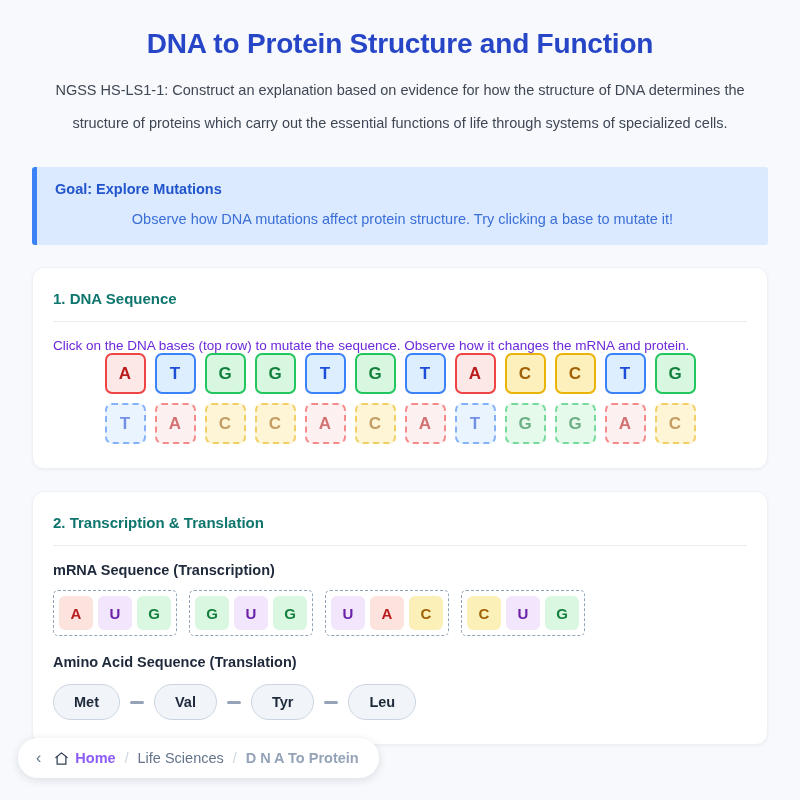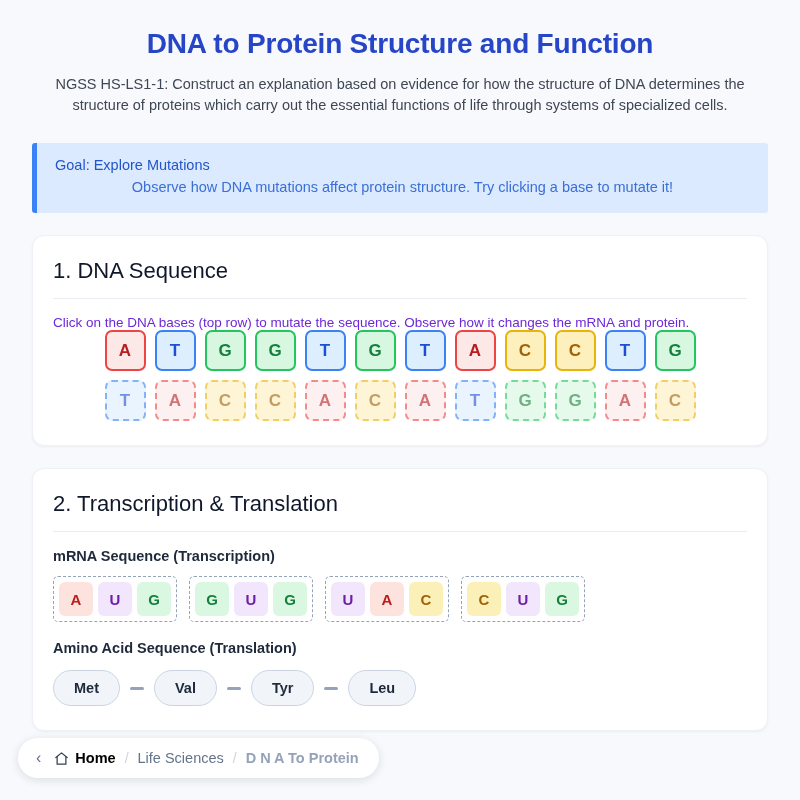--- a/index.html
+++ b/index.html
@@ -27,61 +27,61 @@
     font-size: 28px;
     font-weight: bold;
     color: #2745c7;
     letter-spacing: -0.2px;
     margin-bottom: 14px;
   }
 
   .page-standard {
     text-align: center;
     font-size: 14.5px;
-    line-height: 21px;
+    line-height: 33px;
     color: #3f4754;
     padding: 0 2px;
     max-width: 742px;
     margin: 0 auto;
   }
 
   
   .goal-banner {
     margin-top: 27px;
     background: #dbeafe;
     border-left: 5px solid #3b82f6;
     border-radius: 3px;
     padding: 14px 18px 16px 18px;
   }
   .goal-title {
     font-size: 14.5px;
-    font-weight: normal;
+    font-weight: bold;
     color: #2255cc;
-    margin-bottom: 4px;
+    margin-bottom: 12px;
   }
   .goal-text {
     font-size: 14.5px;
     color: #3b6fd6;
     line-height: 20px;
     text-align: center;
   }
 
   
   .card {
     margin-top: 22px;
     background: #ffffff;
     border-radius: 12px;
     border: 1px solid #eef1f5;
     box-shadow: 0 1px 3px rgba(16,24,40,0.05);
     padding: 22px 20px 24px 20px;
   }
   .card-heading {
-    font-size: 22px;
-    font-weight: normal;
-    color: #0f172a;
+    font-size: 15px;
+    font-weight: bold;
+    color: #0f766e;
     padding-bottom: 14px;
   }
   .card-divider {
     height: 1px;
     background: #e9edf2;
     margin-bottom: 16px;
   }
   .card-hint {
     font-size: 13.5px;
     color: #6d28d9;
@@ -196,21 +196,21 @@
     line-height: 1;
     padding: 0 4px;
     cursor: pointer;
   }
   .bc-home {
     display: flex;
     align-items: center;
     gap: 6px;
     font-size: 14.5px;
     font-weight: bold;
-    color: #000000;
+    color: #8b5cf6;
     cursor: pointer;
   }
   .bc-sep {
     color: #cbd5e1;
     font-size: 14px;
   }
   .bc-link {
     font-size: 14.5px;
     color: #64748b;
     cursor: pointer;

